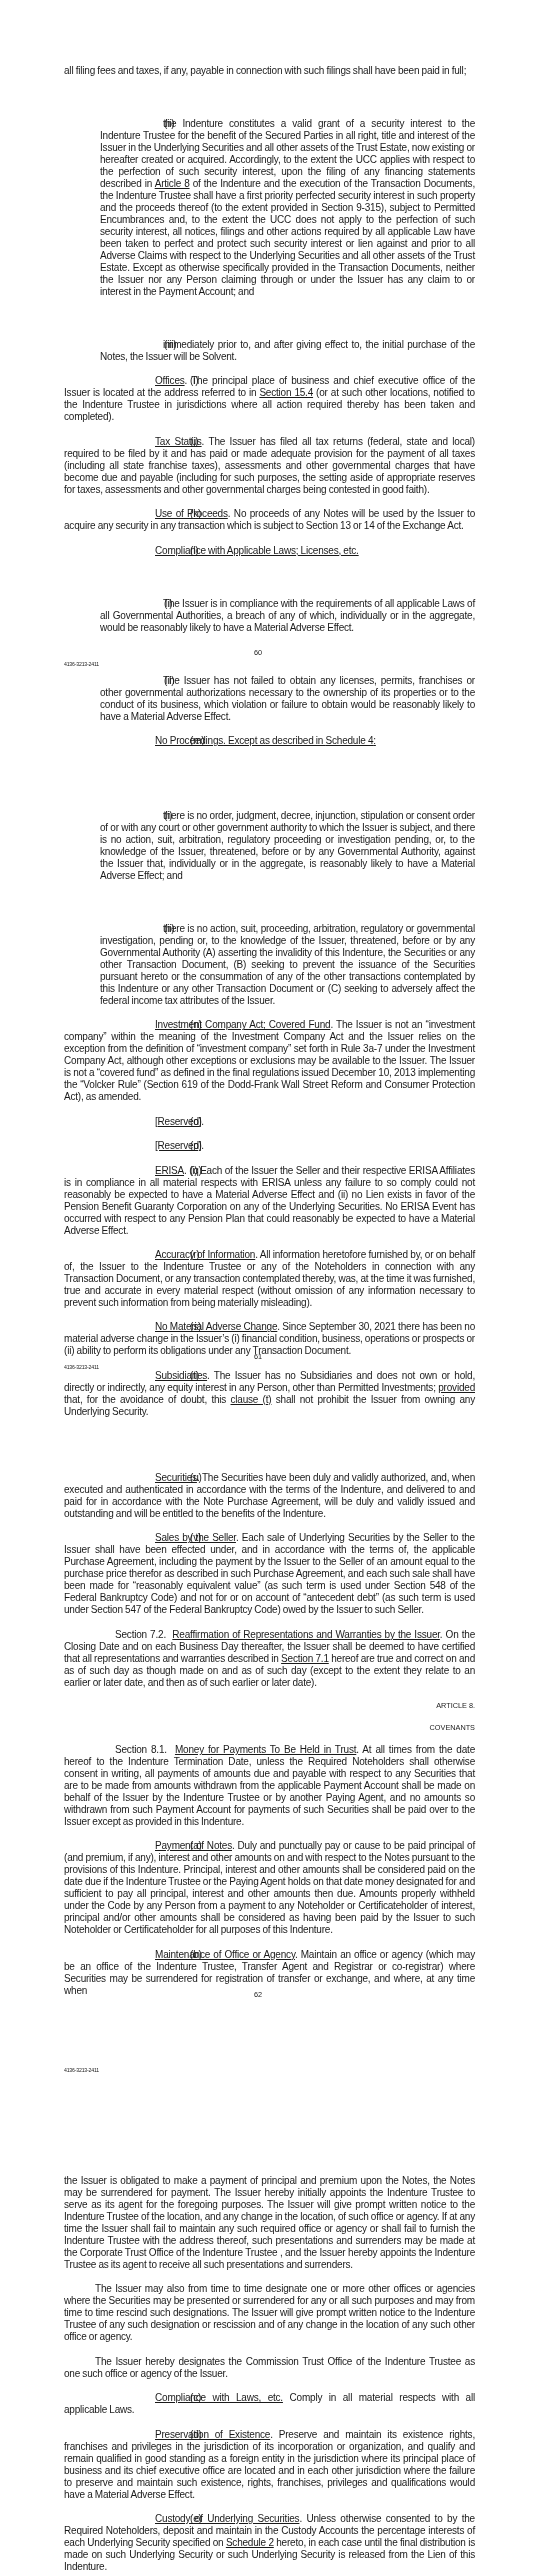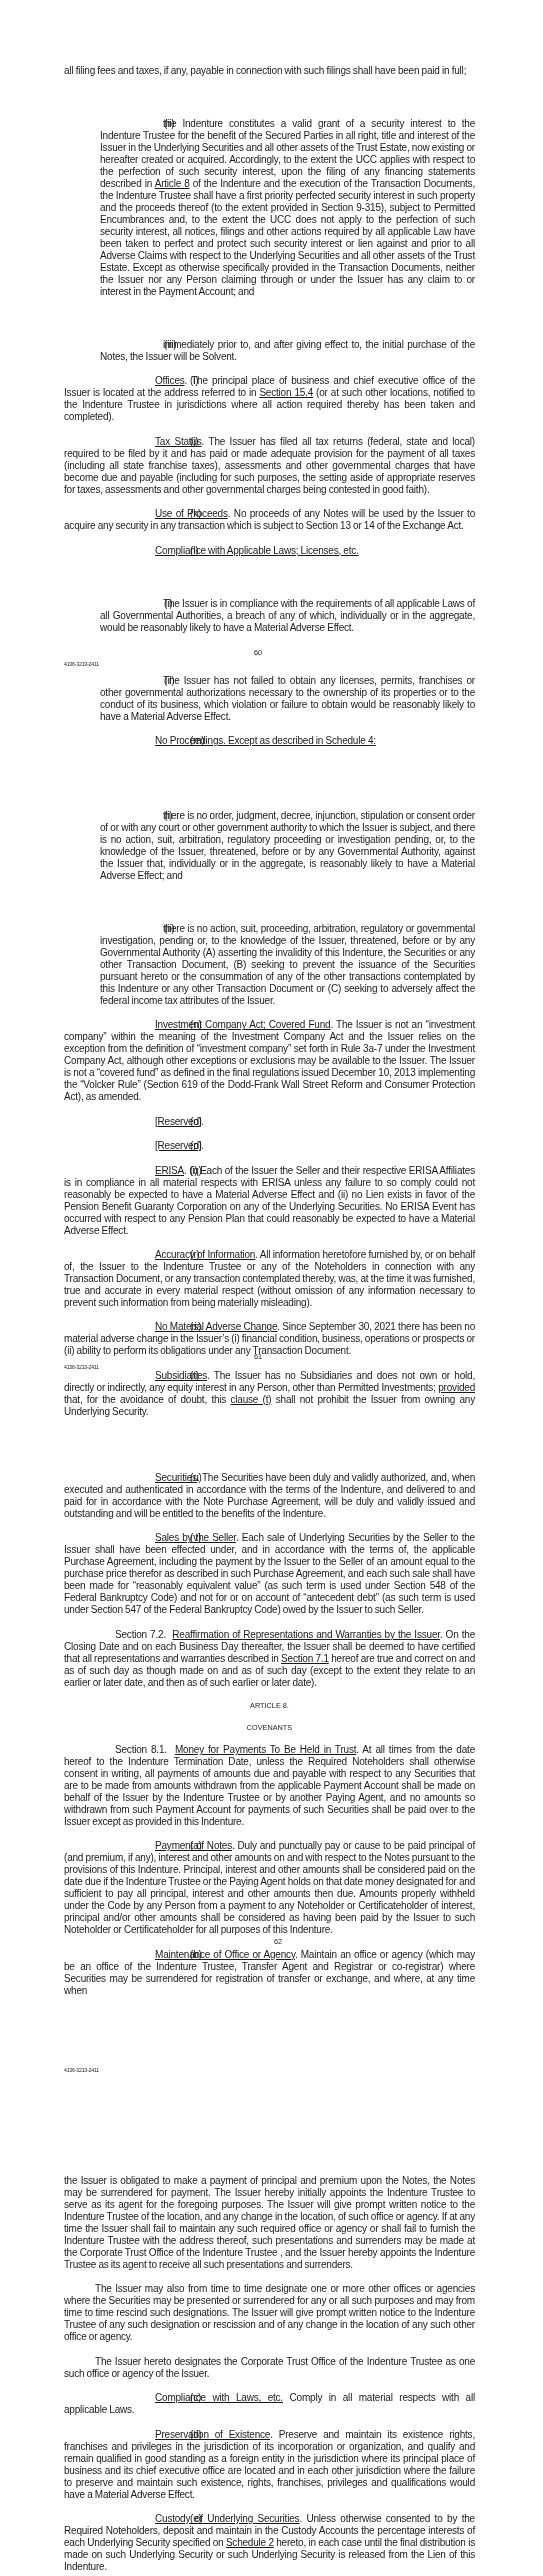--- a/index.html
+++ b/index.html
@@ -10,21 +10,21 @@
   p { margin: 0 0 12.4px 0; font-size: 10px; line-height: 12px; text-align: justify;
       letter-spacing: -0.2px; word-spacing: -0.3px; }
   p.ind1 { margin-left: 36px; margin-top: 41px; }
   p.ind2 { margin-left: 63px; }
   .first-indent-c { text-indent: 51px; }
   .lab-a { display: inline-block; width: 31px; }
   .lab-b { display: inline-block; width: 28px; }
   .u { text-decoration: underline; text-underline-offset: 1px; }
   .pnum { position: absolute; left: 0; width: 516px; text-align: center; font-size: 7.3px; }
   .docid { position: absolute; left: 64px; font-size: 5.2px; letter-spacing: -0.2px; }
-  .heading { text-align: center; font-size: 7.3px; margin: 0 0 12.4px 0; }
+  .heading { text-align: right; font-size: 7.3px; margin: 0 0 12.4px 0; }
 </style>
 </head>
 <body>
 
 <div class="page" style="top:0;">
   <div class="content" style="top:65px;">
     <p>all filing fees and taxes, if any, payable in connection with such filings shall have been paid in full;</p>
 
     <p class="ind1 first-indent-c" style="text-indent:32px;"><span class="lab-a">(ii)</span><span>the Indenture constitutes a valid grant of a security interest to the Indenture Trustee for the benefit of the Secured Parties in all right, title and interest of the Issuer in the Underlying Securities and all other assets of the Trust Estate, now existing or hereafter created or acquired.  Accordingly, to the extent the UCC applies with respect to the perfection of such security interest, upon the filing of any financing statements described in </span><span class="u">Article 8</span><span> of the Indenture and the execution of the Transaction Documents, the Indenture Trustee shall have a first priority perfected security interest in such property and the proceeds thereof (to the extent provided in Section 9-315), subject to Permitted Encumbrances and, to the extent the UCC does not apply to the perfection of such security interest, all notices, filings and other actions required by all applicable Law have been taken to perfect and protect such security interest or lien against and prior to all Adverse Claims with respect to the Underlying Securities and all other assets of the Trust Estate.  Except as otherwise specifically provided in the Transaction Documents, neither the Issuer nor any Person claiming through or under the Issuer has any claim to or interest in the Payment Account; and</span></p>
 
@@ -83,31 +83,31 @@
     <div class="heading">ARTICLE 8.</div>
     <div class="heading">COVENANTS</div>
 
     <p style="text-indent:51px;"><span>Section 8.1.</span>&nbsp; <span class="u">Money for Payments To Be Held in Trust</span><span>.  At all times from the date hereof to the Indenture Termination Date, unless the Required Noteholders shall otherwise consent in writing, all payments of amounts due and payable with respect to any Securities that are to be made from amounts withdrawn from the applicable Payment Account shall be made on behalf of the Issuer by the Indenture Trustee or by another Paying Agent, and no amounts so withdrawn from such Payment Account for payments of such Securities shall be paid over to the Issuer except as provided in this Indenture.</span></p>
 
 
     <p style="text-indent:63px;"><span class="lab-b">(a)</span><span class="u">Payment of Notes</span><span>.  Duly and punctually pay or cause to be paid principal of (and premium, if any), interest and other amounts on and with respect to the Notes pursuant to the provisions of this Indenture.  Principal, interest and other amounts shall be considered paid on the date due if the Indenture Trustee or the Paying Agent holds on that date money designated for and sufficient to pay all principal, interest and other amounts then due.  Amounts properly withheld under the Code by any Person from a payment to any Noteholder or Certificateholder of interest, principal and/or other amounts shall be considered as having been paid by the Issuer to such Noteholder or Certificateholder for all purposes of this Indenture.</span></p>
 
     <p style="text-indent:63px; margin-bottom:0;"><span class="lab-b">(b)</span><span class="u">Maintenance of Office or Agency</span><span>.  Maintain an office or agency (which may be an office of the Indenture Trustee, Transfer Agent and Registrar or co-registrar) where Securities may be surrendered for registration of transfer or exchange, and where, at any time when</span></p>
   </div>
-  <div class="pnum" style="top:1937px;padding-left:20px;">62</div>
+  <div class="pnum" style="top:1990px;">62</div>
   <div class="docid" style="top:2067px;">4136-3213-2411</div>
 </div>
 
 <div class="page" style="top:0;">
   <div class="content" style="top:2175px;">
     <p>the Issuer is obligated to make a payment of principal and premium upon the Notes, the Notes may be surrendered for payment.  The Issuer hereby initially appoints the Indenture Trustee to serve as its agent for the foregoing purposes.  The Issuer will give prompt written notice to the Indenture Trustee of the location, and any change in the location, of such office or agency.  If at any time the Issuer shall fail to maintain any such required office or agency or shall fail to furnish the Indenture Trustee with the address thereof, such presentations and surrenders may be made at the Corporate Trust Office of the Indenture Trustee , and the Issuer hereby appoints the Indenture Trustee as its agent to receive all such presentations and surrenders.</p>
 
     <p style="text-indent:31px;">The Issuer may also from time to time designate one or more other offices or agencies where the Securities may be presented or surrendered for any or all such purposes and may from time to time rescind such designations.  The Issuer will give prompt written notice to the Indenture Trustee of any such designation or rescission and of any change in the location of any such other office or agency.</p>
 
-    <p style="text-indent:31px;">The Issuer hereto designates the Corporate Trust Office of the Indenture Trustee as one such office or agency of the Issuer.</p>
+    <p style="text-indent:31px;">The Issuer hereby designates the Commission Trust Office of the Indenture Trustee as one such office or agency of the Issuer.</p>
 
     <p style="text-indent:63px;"><span class="lab-b">(c)</span><span class="u">Compliance with Laws, etc.</span><span>  Comply in all material respects with all applicable Laws.</span></p>
 
     <p style="text-indent:63px;"><span class="lab-b">(d)</span><span class="u">Preservation of Existence</span><span>.  Preserve and maintain its existence rights, franchises and privileges in the jurisdiction of its incorporation or organization, and qualify and remain qualified in good standing as a foreign entity in the jurisdiction where its principal place of business and its chief executive office are located and in each other jurisdiction where the failure to preserve and maintain such existence, rights, franchises, privileges and qualifications would have a Material Adverse Effect.</span></p>
 
     <p style="text-indent:63px;"><span class="lab-b">(e)</span><span class="u">Custody of Underlying Securities</span><span>.  Unless otherwise consented to by the Required Noteholders, deposit and maintain in the Custody Accounts the percentage interests of each Underlying Security specified on </span><span class="u">Schedule 2</span><span> hereto, in each case until the final distribution is made on such Underlying Security or such Underlying Security is released from the Lien of this Indenture.</span></p>
 
     <p style="text-indent:63px;"><span class="lab-b">(f)</span><span class="u">[Reserved]</span><span>.</span></p>
 
     <p style="text-indent:63px;"><span class="lab-b">(g)</span><span class="u">Reporting Requirements of The Issuer</span><span>.  Until the Indenture Termination Date, furnish to the Indenture Trustee:</span></p>

